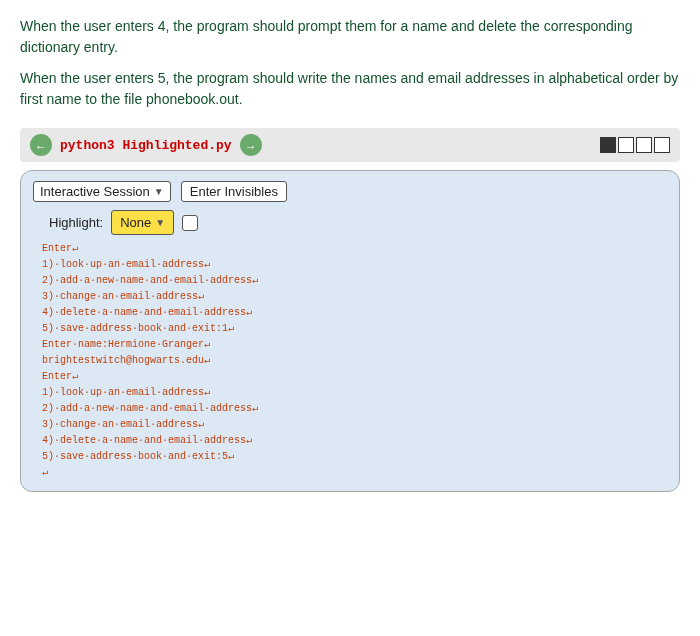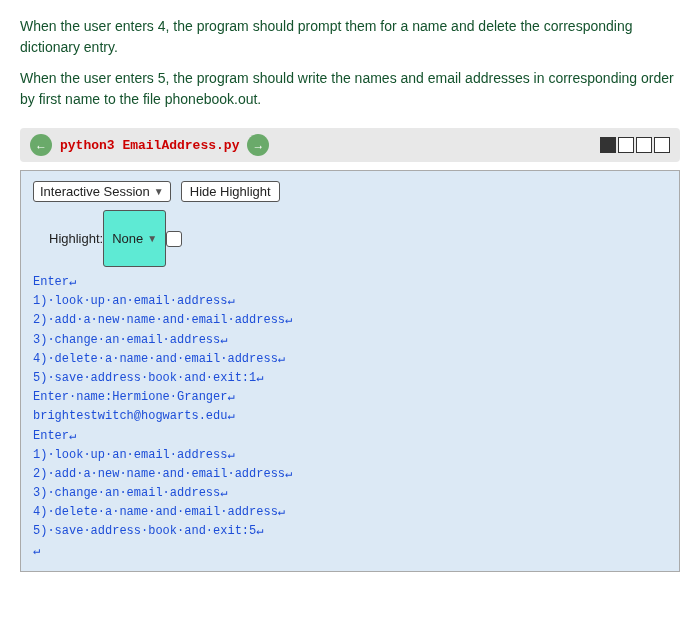--- a/index.html
+++ b/index.html
@@ -81,21 +81,21 @@
     }
     .grid-icon-cell.filled {
       background: #333;
     }
     .grid-icon-cell.empty {
       background: white;
       border: 1.5px solid #333;
     }
     .terminal-container {
       border: 1.5px solid #aaa;
-      border-radius: 0;
+      border-radius: 12px;
       background: #dce9f5;
       padding: 10px 12px;
     }
     .terminal-toolbar {
       display: flex;
       align-items: center;
       gap: 10px;
       margin-bottom: 8px;
     }
     .session-dropdown {
@@ -121,35 +121,35 @@
       border-radius: 3px;
       background: white;
       padding: 2px 8px;
       font-size: 13px;
       cursor: pointer;
       color: #222;
     }
     .highlight-row {
       display: flex;
       align-items: center;
-      gap: 0;
+      gap: 8px;
       margin-top: 4px;
     }
     .highlight-label {
       font-size: 13px;
       color: #222;
       margin-left: 16px;
     }
     .highlight-dropdown {
       display: flex;
       align-items: center;
       border: 1.5px solid #555;
       border-radius: 3px;
-      background: #5eead4;
-      padding: 20px 8px;
+      background: #fde047;
+      padding: 4px 8px;
       gap: 4px;
       cursor: pointer;
     }
     .highlight-value {
       font-size: 13px;
       color: #222;
     }
     .show-highlighted-label {
       font-size: 13px;
       color: #222;
@@ -157,63 +157,64 @@
     .show-highlighted-checkbox {
       width: 16px;
       height: 16px;
       border: 1.5px solid #555;
       border-radius: 3px;
       background: white;
       cursor: pointer;
     }
     .terminal-output {
       font-family: 'Courier New', monospace;
-      font-size: 12px;
-      color: #1d4ed8;
+      font-size: 10px;
+      color: #c2410c;
       line-height: 1.6;
       margin-top: 6px;
       white-space: pre;
+      margin-left: 9px;
     }
     .terminal-output .line {
       display: block;
     }
     
   </style>
 </head>
 <body>
 
 <div class="intro-text">
   <p>When the user enters 4, the program should prompt them for a name and delete the corresponding dictionary entry.</p>
-  <p>When the user enters 5, the program should write the names and email addresses in corresponding order by first name to the file phonebook.out.</p>
+  <p>When the user enters 5, the program should write the names and email addresses in alphabetical order by first name to the file phonebook.out.</p>
 </div>
 
 <div class="sample-run-bar">
   <div class="arrow-btn-left">
     <span class="arrow-icon">←</span>
   </div>
-  <span class="sample-run-code">python3 EmailAddress.py</span>
+  <span class="sample-run-code">python3 Highlighted.py</span>
   <div class="arrow-btn-right">
     <span class="arrow-icon">→</span>
   </div>
   <div class="grid-icons">
     <div class="grid-icon-cell filled"></div>
     <div class="grid-icon-cell empty"></div>
     <div class="grid-icon-cell empty"></div>
     <div class="grid-icon-cell empty"></div>
   </div>
 </div>
 
 <div class="terminal-container">
 
   <div class="terminal-toolbar">
     <div class="session-dropdown">
       <span class="session-label">Interactive Session</span>
       <span class="dropdown-arrow">▼</span>
     </div>
-    <button class="hide-invisibles-btn">Hide Highlight</button>
+    <button class="hide-invisibles-btn">Enter Invisibles</button>
   </div>
 
   <div class="highlight-row">
     <span class="highlight-label">Highlight:</span>
     <div class="highlight-dropdown">
       <span class="highlight-value">None</span>
       <span class="dropdown-arrow">▼</span>
     </div>
     <div class="show-highlighted-checkbox"></div>
   </div>

